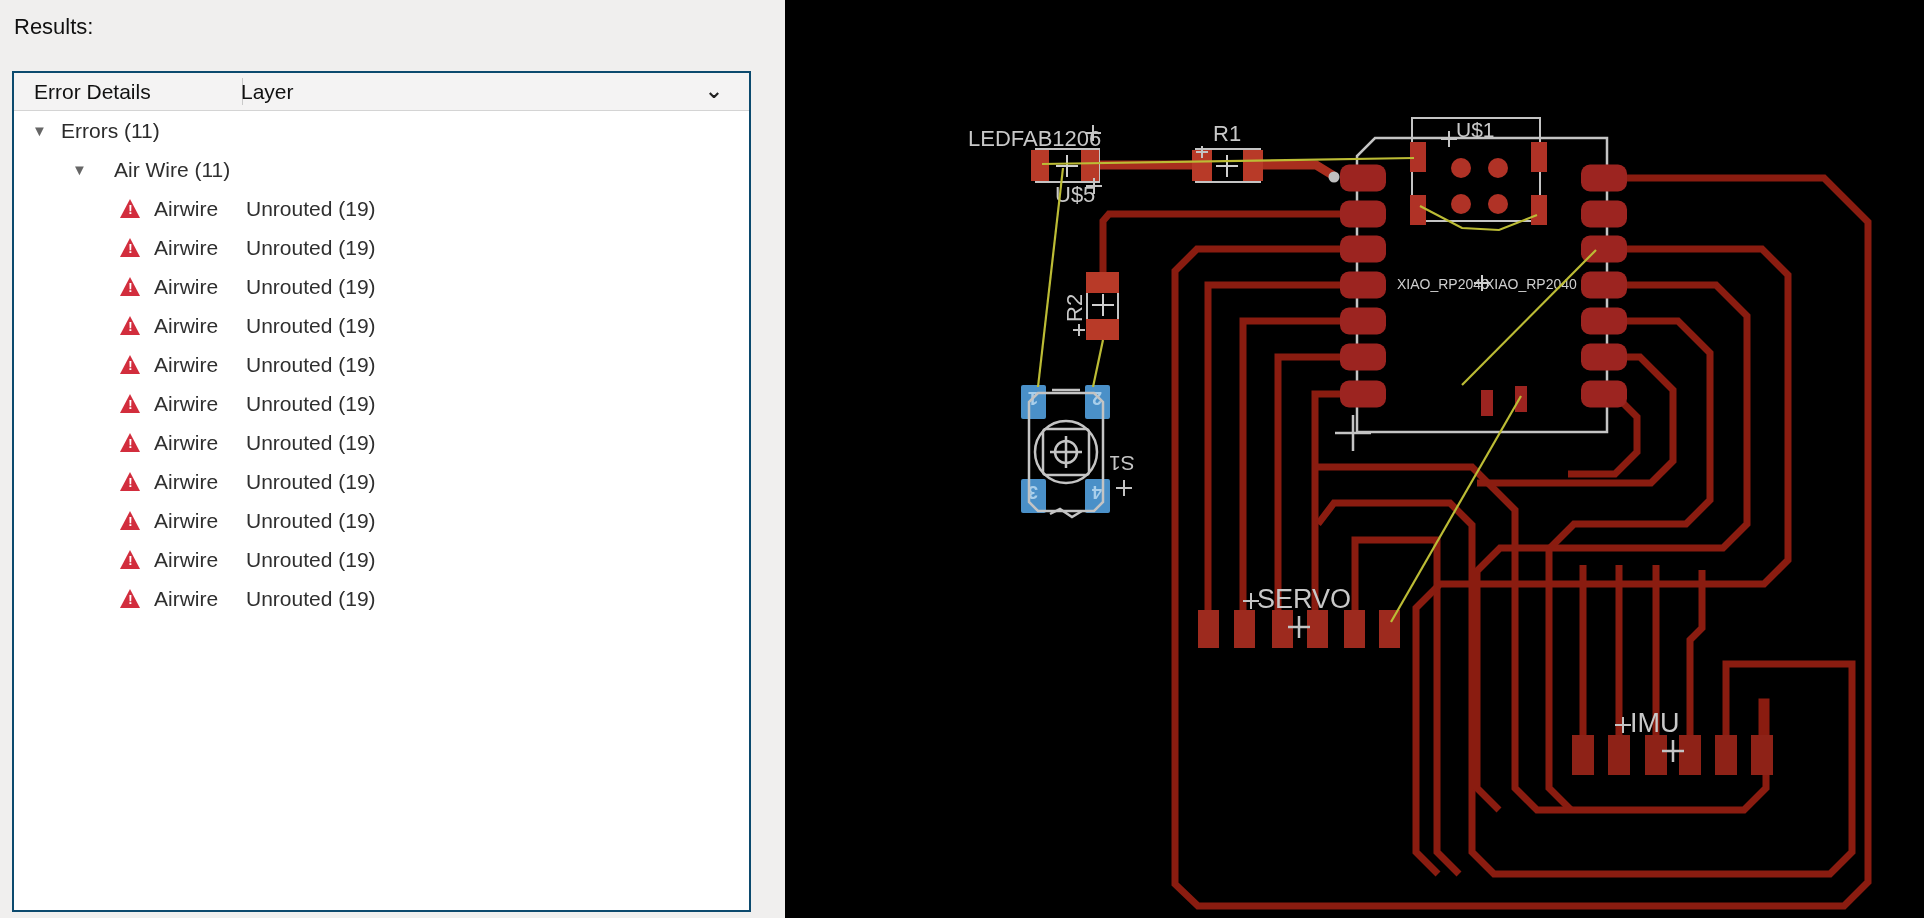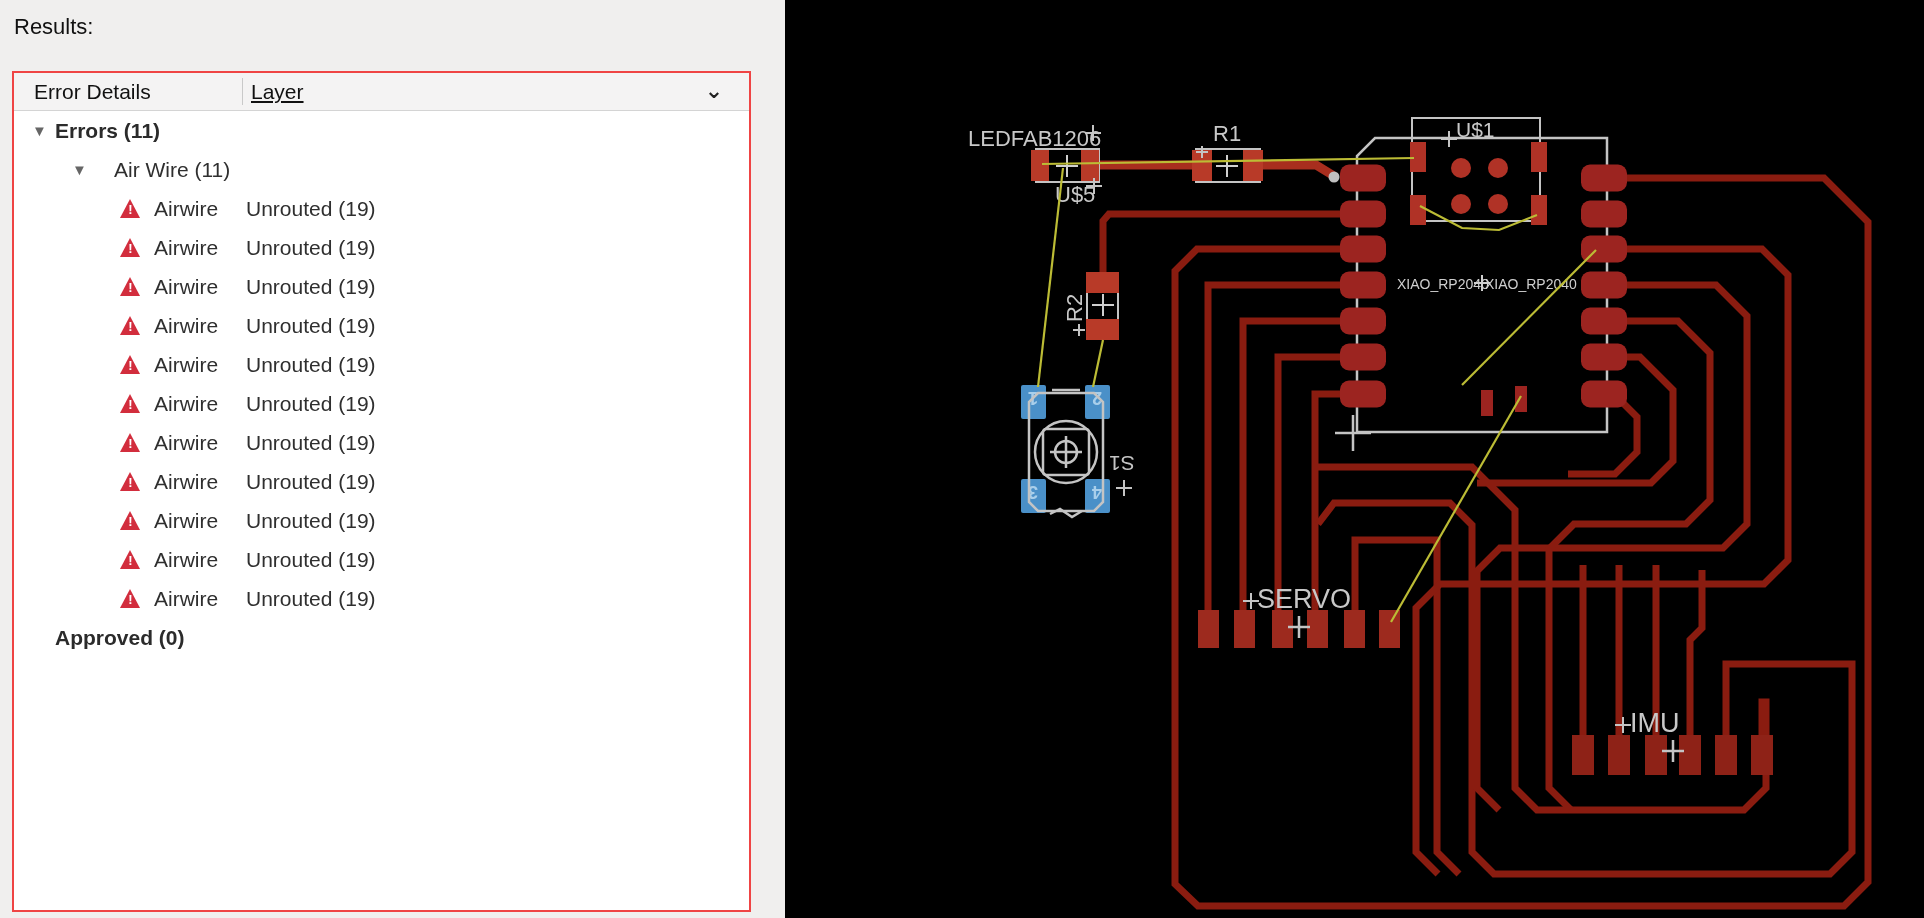--- a/index.html
+++ b/index.html
@@ -1,32 +1,32 @@
 <!DOCTYPE html>
 <html><head>
 <meta charset="utf-8">
 <style>
   html,body{margin:0;padding:0;}
   body{width:1924px;height:918px;overflow:hidden;font-family:"Liberation Sans","DejaVu Sans",sans-serif;background:#000;}
   .app{display:flex;width:1536px;height:918px;align-items:center;}
   
   .panel{position:relative;width:785px;height:918px;background:#f0efee;flex:none;}
   .panel-title{position:absolute;left:14px;top:14px;font-size:22px;color:#111;}
-  .errtable{position:absolute;left:12px;top:71px;width:739px;height:841px;background:#fff;border:2px solid #ef4444;box-sizing:border-box;}
+  .errtable{position:absolute;left:12px;top:71px;width:739px;height:841px;background:#fff;border:2px solid #0c4a6e;box-sizing:border-box;}
   .errtable-header{position:relative;height:37px;background:#f4f3f3;border-bottom:1px solid #d4d4d4;}
   .col-h{position:absolute;top:0;height:37px;line-height:37px;font-size:21px;color:#111;}
   .col-h.c1{left:20px;}
-  .col-h.c2{left:237px;text-decoration:underline;}
+  .col-h.c2{left:227px;}
   .col-divider{position:absolute;left:228px;top:5px;width:1px;height:27px;background:#c9c9c9;}
   .hdr-chevron{position:absolute;right:22px;top:5px;width:26px;height:26px;color:#222;font-size:22px;font-weight:bold;line-height:26px;text-align:center;cursor:pointer;}
   .tree{position:relative;}
   .trow{position:relative;height:39px;line-height:39px;font-size:21px;color:#2f2f2f;white-space:nowrap;}
   .trow .twisty{position:absolute;top:0;font-size:15px;color:#666;}
   .trow.level-errors .twisty{left:18px;}
-  .trow.level-errors .tlabel{position:absolute;left:41px;font-weight:bold;color:#2b2b2b;}
+  .trow.level-errors .tlabel{position:absolute;left:47px;font-weight:normal;color:#2b2b2b;}
   .trow.level-group .twisty{left:58px;}
   .trow.level-group .tlabel{position:absolute;left:100px;}
   .trow.leaf .warn{left:106px;top:10px;}
   .trow.leaf .tlabel{position:absolute;left:140px;}
   .trow.leaf .tlayer{position:absolute;left:232px;}
   .trow.approved .tlabel{position:absolute;left:41px;font-weight:bold;color:#2b2b2b;}
   .warn{position:absolute;width:21px;height:19px;}
   .warn .tri{width:0;height:0;border-left:10.5px solid transparent;border-right:10.5px solid transparent;border-bottom:19px solid #d22d3d;position:absolute;left:0;top:0;}
   .warn .bang{position:absolute;left:0;top:3px;width:21px;text-align:center;color:#fff;font-size:13px;font-weight:bold;line-height:16px;}
   
@@ -152,23 +152,20 @@
 
     <div class="trow leaf">
       <span class="warn">
                 <span class="tri"></span>
                 <span class="bang">!</span>
               </span>
       <span class="tlabel">Airwire</span>
       <span class="tlayer">Unrouted (19)</span>
     </div>
   </div>
-        <div class="trow approved">
-          <span class="tlabel">Approved (0)</span>
-        </div>
       </div>
     </div>
   </div>
 
   <div class="pcb">
     <svg width="1139" height="918" viewBox="785 0 1139 918" xmlns="http://www.w3.org/2000/svg">
 
       <g stroke="#8a1c10" stroke-width="7" fill="none">
         <path d="M1600,178 H1824 L1868,222 V882 L1844,906 H1198 L1175,884 V271 L1197,249 H1343"></path>
         <path d="M1343,214 H1109 L1103,221 V272"></path>

